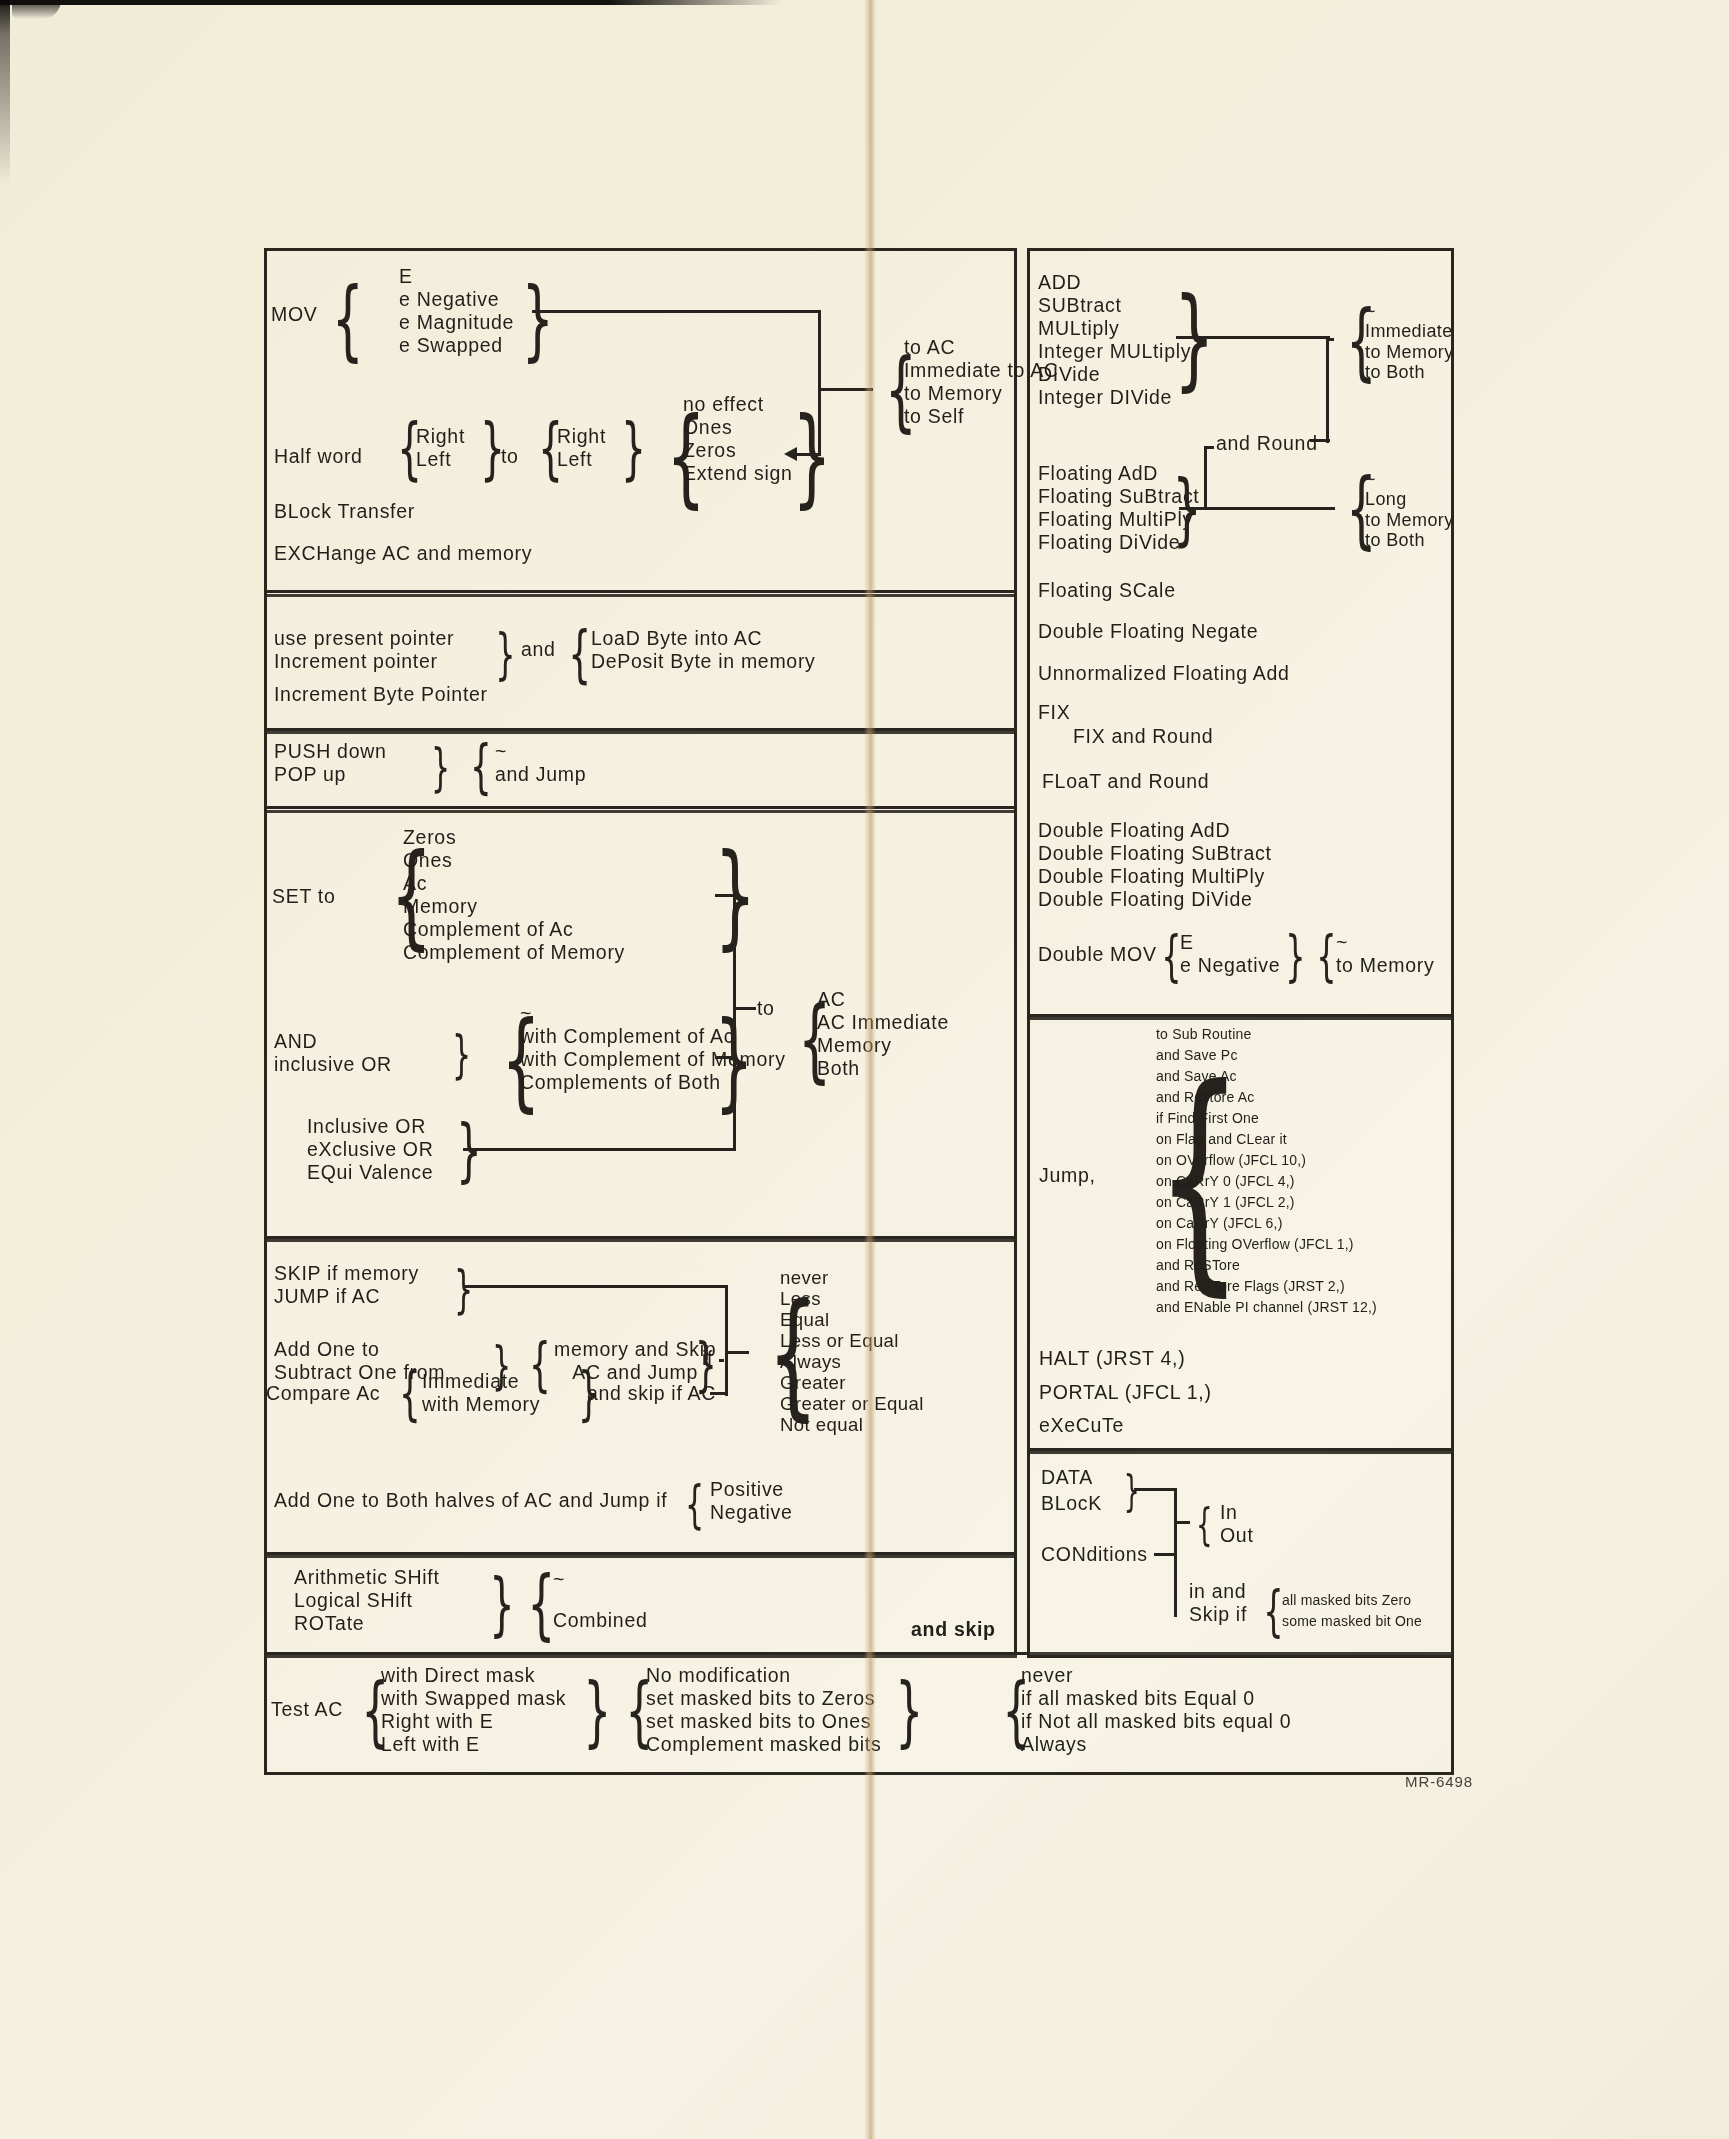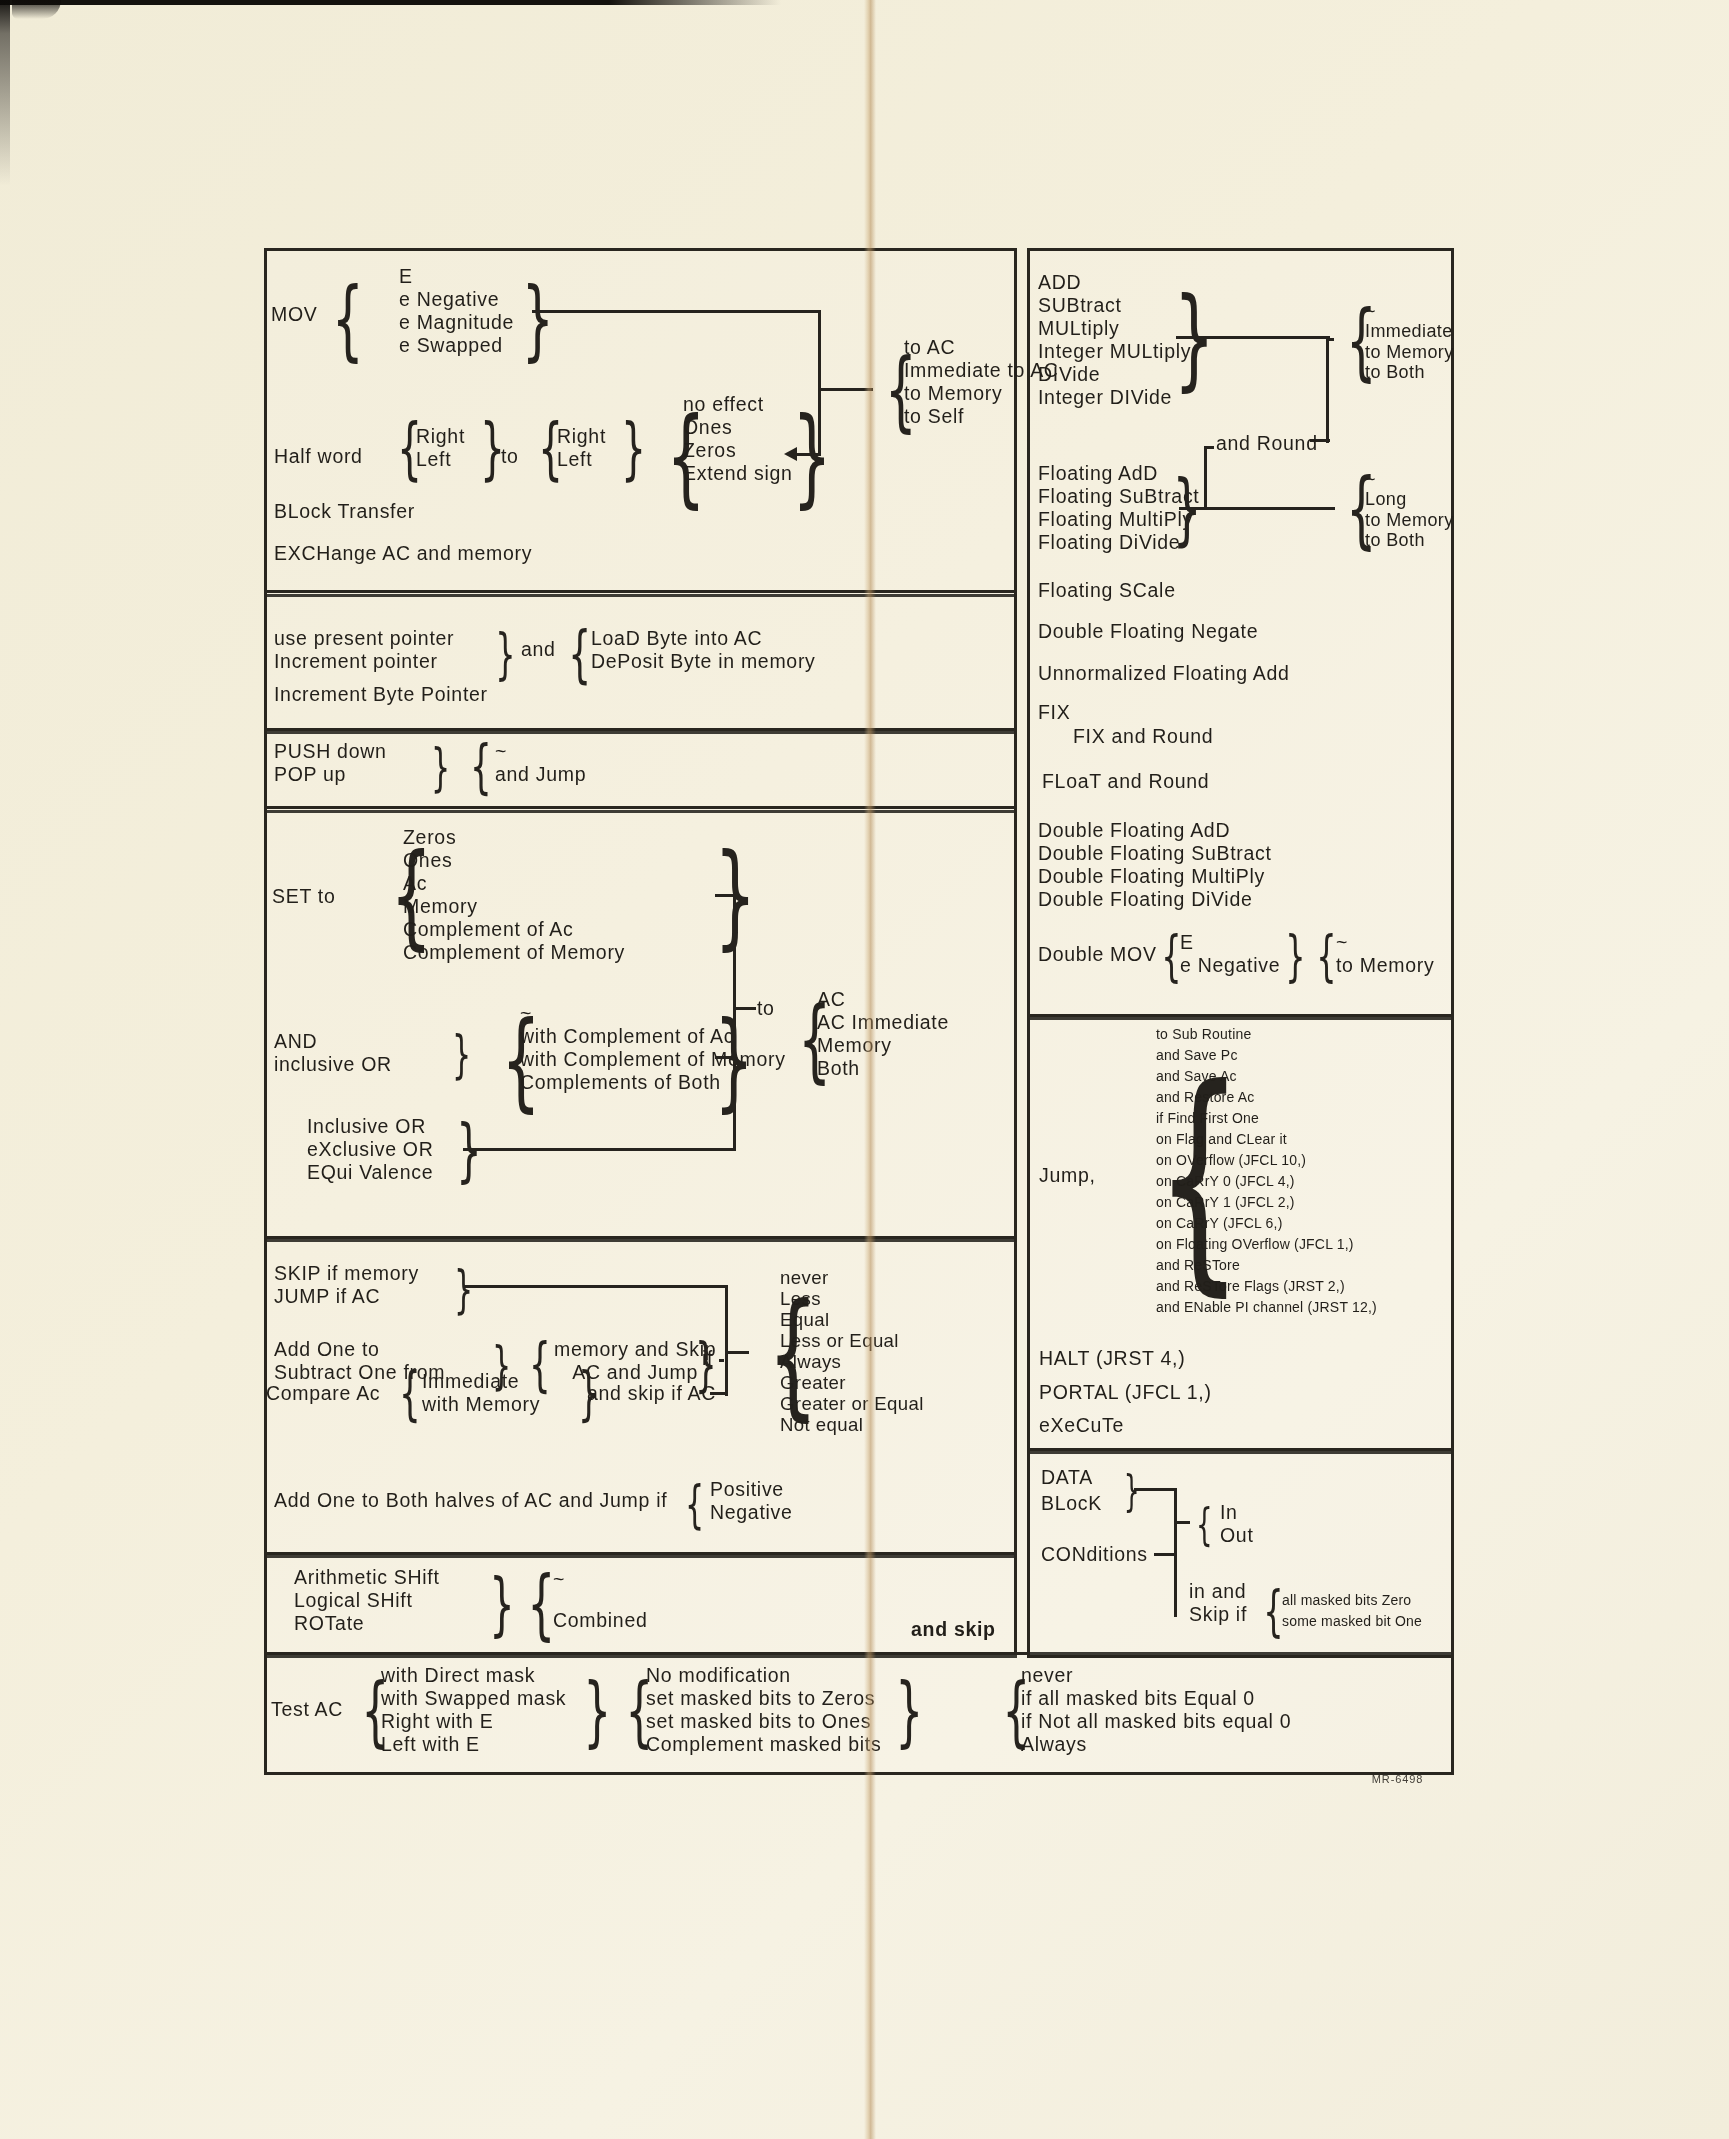--- a/index.html
+++ b/index.html
@@ -24,21 +24,21 @@
   .brr::before{content:"}";}
   .arrow{position:absolute;width:0;height:0;border-style:solid;border-width:7px 13.3px 7px 0;border-color:transparent #26231e transparent transparent;}
   .fold{position:absolute;left:864px;top:0;width:11.5px;height:2140px;
     background:linear-gradient(90deg,rgba(201,168,118,0),rgba(206,174,124,.45) 35%,rgba(180,141,90,.55) 55%,rgba(201,168,118,0));}
   .topbar{position:absolute;left:0;top:0;width:781px;height:4.9px;
     background:linear-gradient(90deg,#14120e 0%,#14120e 78%,rgba(20,18,14,0) 100%);}
   .corner{position:absolute;left:0;top:0;width:9.8px;height:186px;
     background:linear-gradient(180deg,rgba(12,10,8,.95) 0%,rgba(12,10,8,.55) 18%,rgba(12,10,8,0) 100%);}
   .curl{position:absolute;left:12.4px;top:0;width:49px;height:18.6px;border-radius:0 0 27px 8px;
     background:linear-gradient(180deg,rgba(15,12,9,.85),rgba(15,12,9,0));}
-  .ref{position:absolute;font-size:11px;letter-spacing:0.9px;color:#45413a;text-align:center;}
+  .ref{position:absolute;font-size:15px;letter-spacing:0.9px;color:#45413a;text-align:right;}
 </style>
 </head>
 <body>
 
 <div class="page">
 
   <div class="topbar"></div>
   <div class="corner"></div>
   <div class="curl"></div>
 

